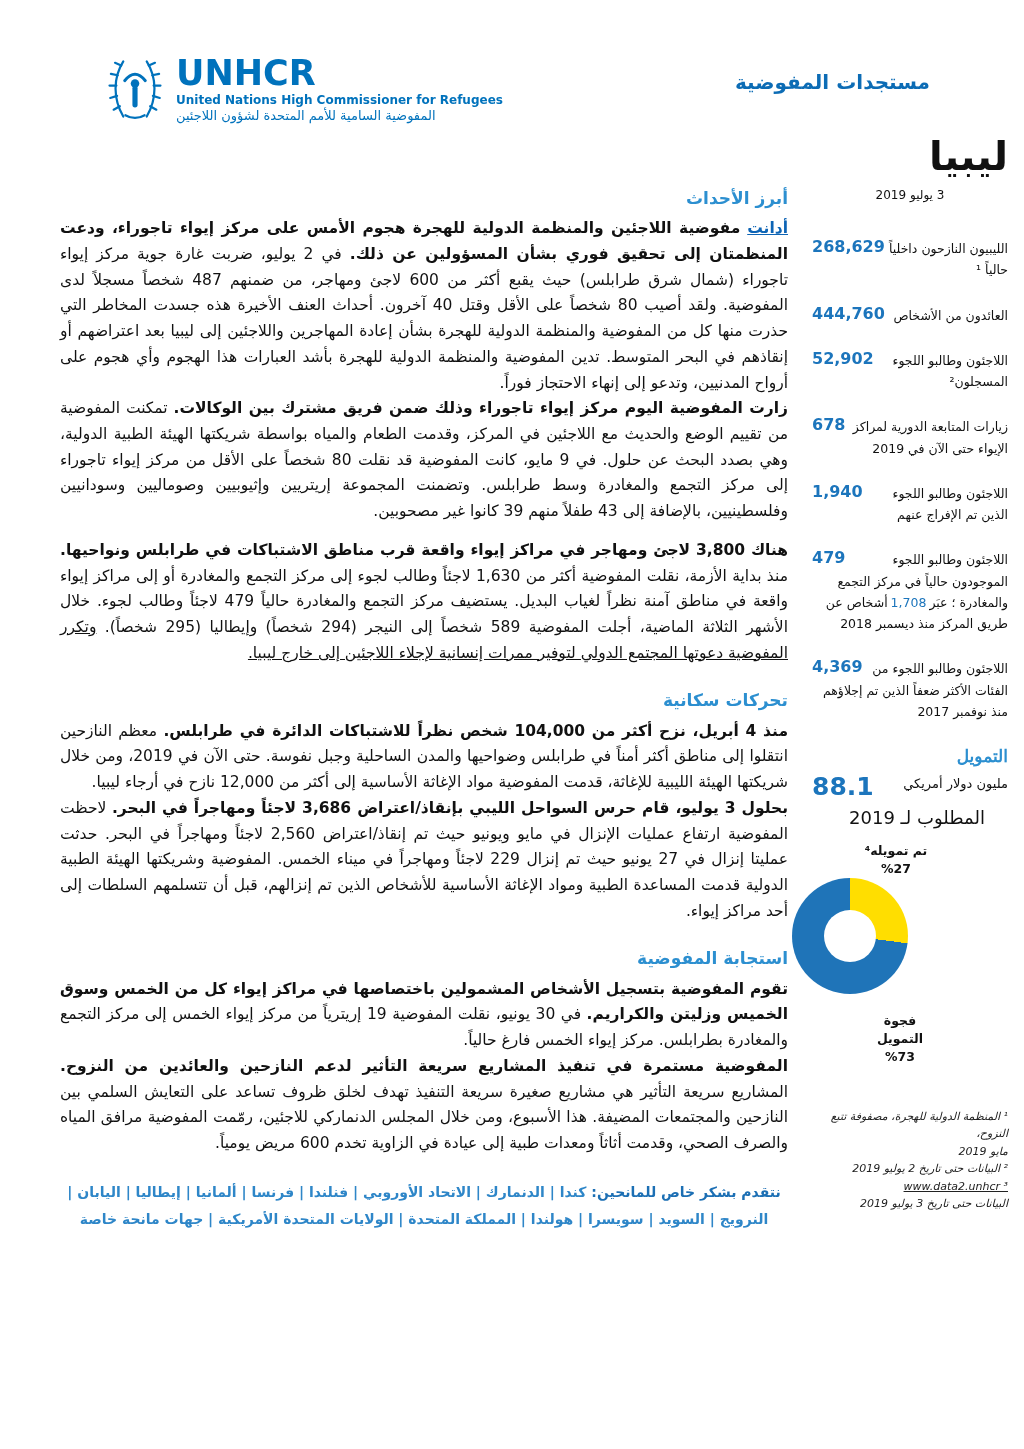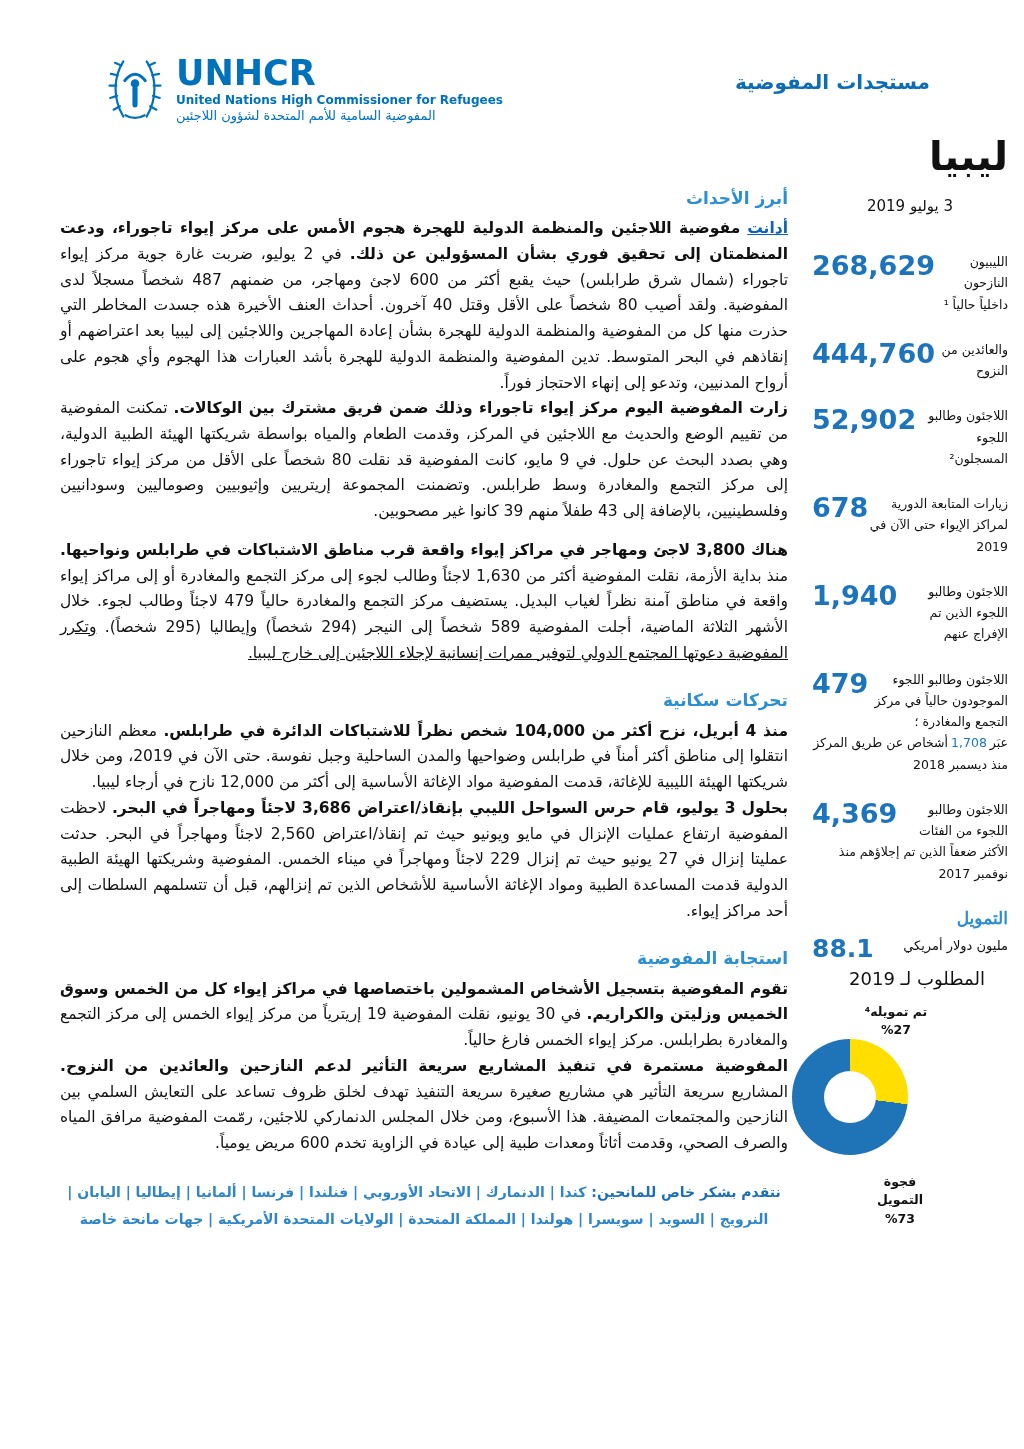--- a/index.html
+++ b/index.html
@@ -28,25 +28,25 @@
   p.gap { margin-top:13px; }
   .lead { font-weight:700; }
   .u { text-decoration:underline; }
   .link { color:#0D64B5; text-decoration:underline; font-weight:700; }
   .donors { margin-top:22px; text-align:center; color:#2E86C8; font-weight:700; font-size:14px; line-height:1.95; padding:0 6px; }
   .donors-prefix { color:#1C6FB4; }
 
   
   .country { font-weight:700; font-size:40px; text-align:right; line-height:1.2; padding-left:2px; }
   .country-inner{ display:inline-block; }
-  .date { text-align:center; font-size:15px; margin-top:17px; }
+  .date { text-align:center; font-size:12px; margin-top:8px; }
   .stats { margin-top:36px; }
   .stat { margin-bottom:24px; }
   .stat::after { content:""; display:block; clear:both; }
-  .stat-value { float:left; color:#1C75BC; font-weight:700; font-size:27px; line-height:1.1; }
+  .stat-value { float:left; color:#1C75BC; font-weight:700; font-size:16px; line-height:1.1; }
   .stat-label { font-size:12.5px; line-height:1.7; text-align:right; }
   .hl { color:#1C75BC; margin:0 3px; }
   .stat-link { text-decoration:underline; }
 
   .funding { margin-top:16px; }
   .funding-head { color:#2C8FD0; font-weight:700; font-size:17px; margin-bottom:6px;font-family:Liberation Serif, serif; }
   .funding-amount::after { content:""; display:block; clear:both; }
   .amount { float:left; color:#1C75BC; font-weight:700; font-size:25px; line-height:1.1; }
   .unit { font-size:13px; }
   .funding-req { text-align:center; font-size:18px; margin-top:6px; padding-left:14px; }
@@ -131,21 +131,21 @@
 
       <div class="stats">
 
         <div class="stat">
           <div class="stat-value">268,629</div>
           <div class="stat-label">الليبيون النازحون داخلياً حالياً ¹</div>
         </div>
 
         <div class="stat">
           <div class="stat-value">444,760</div>
-          <div class="stat-label">والعائدين من النزوح</div>
+          <div class="stat-label">العائدون من الأشخاص</div>
         </div>
 
         <div class="stat">
           <div class="stat-value">52,902</div>
           <div class="stat-label">اللاجئون وطالبو اللجوء المسجلون²</div>
         </div>
 
 
         <div class="stat">
           <div class="stat-value">678</div>

